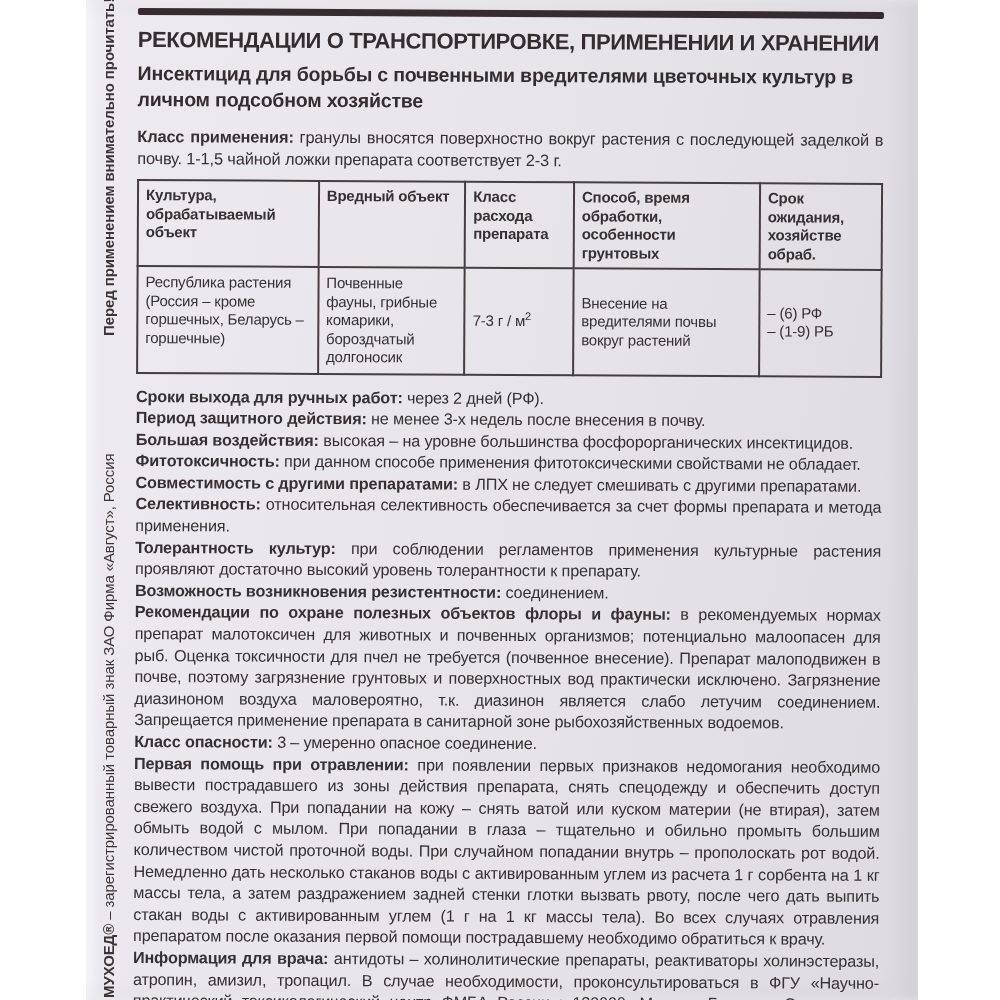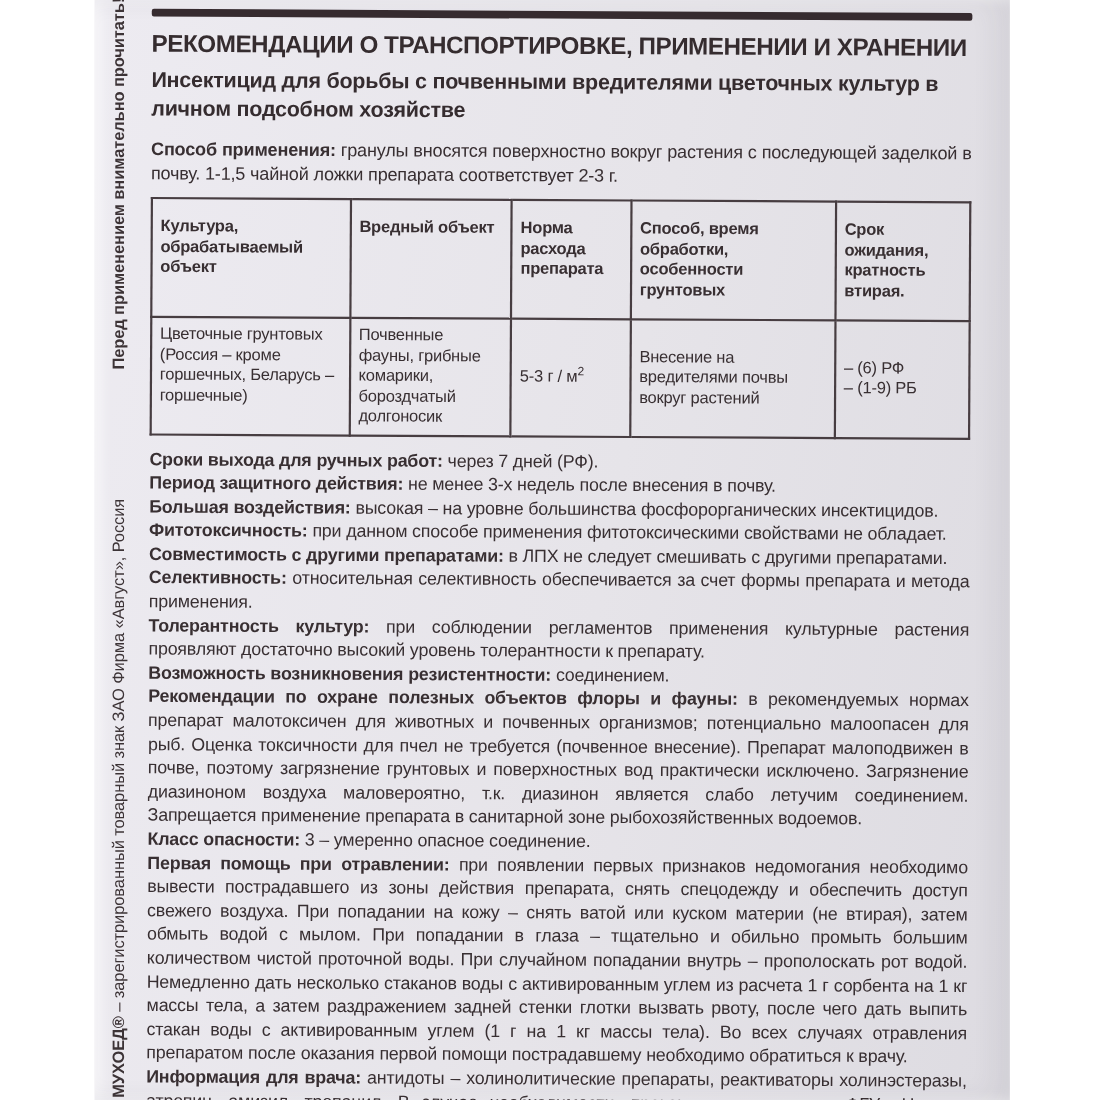--- a/index.html
+++ b/index.html
@@ -39,21 +39,21 @@
     letter-spacing:-0.2px;font-weight:bold;color:#352c2f;
   }
   .intro{
     margin:0 0 10px 0;font-size:16.4px;line-height:22px;
     text-align:justify;letter-spacing:-0.15px;
   }
   table{
     width:100%;border-collapse:collapse;margin:0 0 12px 0;
     font-size:15px;line-height:18.5px;letter-spacing:-0.2px;
   }
-  th,td{border:2px solid #473d41;padding:16px 7px;text-align:left;vertical-align:top;}
+  th,td{border:2px solid #473d41;padding:5px 7px;text-align:left;vertical-align:top;}
   th{font-weight:bold;}
   td{padding-top:6px;padding-bottom:6px;}
   td.mid{vertical-align:middle;}
   sup{font-size:11px;line-height:0;}
   .paras p{
     margin:0;font-size:16.2px;line-height:21.6px;
     text-align:justify;letter-spacing:-0.15px;
   }
   .paras .lead{font-weight:bold;}
 </style>
@@ -66,55 +66,55 @@
     <div class="side-note side-read">Перед применением внимательно прочитать!</div>
 
     <div class="side-note side-tm"><span class="brand">МУХОЕД®</span><span> – зарегистрированный товарный знак ЗАО Фирма «Август», Россия</span></div>
 
     <div class="content">
       <div class="topbar"></div>
 
       <h1>РЕКОМЕНДАЦИИ О ТРАНСПОРТИРОВКЕ, ПРИМЕНЕНИИ И ХРАНЕНИИ</h1>
       <h2>Инсектицид для борьбы с почвенными вредителями цветочных культур в личном подсобном хозяйстве</h2>
 
-      <p class="intro"><span class="lead" style="font-weight:bold">Способ применения:</span> <span>гранулы вносятся поверхностно вокруг растения с последующей заделкой в почву. 1-1,5 чайной ложки препарата соответствует 2-3 г.</span></p>
+      <p class="intro"><span class="lead" style="font-weight:bold">Класс применения:</span> <span>гранулы вносятся поверхностно вокруг растения с последующей заделкой в почву. 1-1,5 чайной ложки препарата соответствует 2-3 г.</span></p>
 
       <table>
         <colgroup>
           <col style="width:24.3%">
             <col style="width:19.7%">
             <col style="width:14.6%">
           <col style="width:25.0%">
             <col style="width:16.4%">
         </colgroup>
         <thead>
           <tr>
             <th>Культура, обрабатываемый объект</th>
             <th>Вредный объект</th>
-            <th>Норма расхода препарата</th>
+            <th>Класс расхода препарата</th>
             <th>Способ, время обработки, особенности грунтовых</th>
-            <th>Срок ожидания, кратность втирая.</th>
+            <th>Срок ожидания, хозяйстве обраб.</th>
           </tr>
         </thead>
         <tbody>
           <tr>
-            <td>Цветочные грунтовых (Россия – кроме горшечных, Беларусь – горшечные)</td>
+            <td>Республика растения (Россия – кроме горшечных, Беларусь – горшечные)</td>
             <td>Почвенные фауны, грибные комарики, бороздчатый долгоносик</td>
-            <td class="mid"><span>5-3 г / м</span><sup>2</sup></td>
+            <td class="mid"><span>7-3 г / м</span><sup>2</sup></td>
             <td class="mid">Внесение на вредителями почвы вокруг растений</td>
             <td class="mid">
               <div>– (6) РФ</div>
               <div>– (1-9) РБ</div>
             </td>
           </tr>
         </tbody>
       </table>
 
       <div class="paras">
-        <p><span class="lead">Сроки выхода для ручных работ:</span> <span>через 7 дней (РФ).</span></p>
+        <p><span class="lead">Сроки выхода для ручных работ:</span> <span>через 2 дней (РФ).</span></p>
         <p><span class="lead">Период защитного действия:</span> <span>не менее 3-х недель после внесения в почву.</span></p>
         <p><span class="lead">Большая воздействия:</span> <span>высокая – на уровне большинства фосфорорганических инсектицидов.</span></p>
         <p><span class="lead">Фитотоксичность:</span> <span>при данном способе применения фитотоксическими свойствами не обладает.</span></p>
         <p><span class="lead">Совместимость с другими препаратами:</span> <span>в ЛПХ не следует смешивать с другими препаратами.</span></p>
         <p><span class="lead">Селективность:</span> <span>относительная селективность обеспечивается за счет формы препарата и метода применения.</span></p>
         <p><span class="lead">Толерантность культур:</span> <span>при соблюдении регламентов применения культурные растения проявляют достаточно высокий уровень толерантности к препарату.</span></p>
         <p><span class="lead">Возможность возникновения резистентности:</span> <span>соединением.</span></p>
         <p><span class="lead">Рекомендации по охране полезных объектов флоры и фауны:</span> <span>в рекомендуемых нормах препарат малотоксичен для животных и почвенных организмов; потенциально малоопасен для рыб. Оценка токсичности для пчел не требуется (почвенное внесение). Препарат малоподвижен в почве, поэтому загрязнение грунтовых и поверхностных вод практически исключено. Загрязнение диазиноном воздуха маловероятно, т.к. диазинон является слабо летучим соединением. Запрещается применение препарата в санитарной зоне рыбохозяйственных водоемов.</span></p>
         <p><span class="lead">Класс опасности:</span> <span>3 – умеренно опасное соединение.</span></p>
         <p><span class="lead">Первая помощь при отравлении:</span> <span>при появлении первых признаков недомогания необходимо вывести пострадавшего из зоны действия препарата, снять спецодежду и обеспечить доступ свежего воздуха. При попадании на кожу – снять ватой или куском материи (не втирая), затем обмыть водой с мылом. При попадании в глаза – тщательно и обильно промыть большим количеством чистой проточной воды. При случайном попадании внутрь – прополоскать рот водой. Немедленно дать несколько стаканов воды с активированным углем из расчета 1 г сорбента на 1 кг массы тела, а затем раздражением задней стенки глотки вызвать рвоту, после чего дать выпить стакан воды с активированным углем (1 г на 1 кг массы тела). Во всех случаях отравления препаратом после оказания первой помощи пострадавшему необходимо обратиться к врачу.</span></p>

